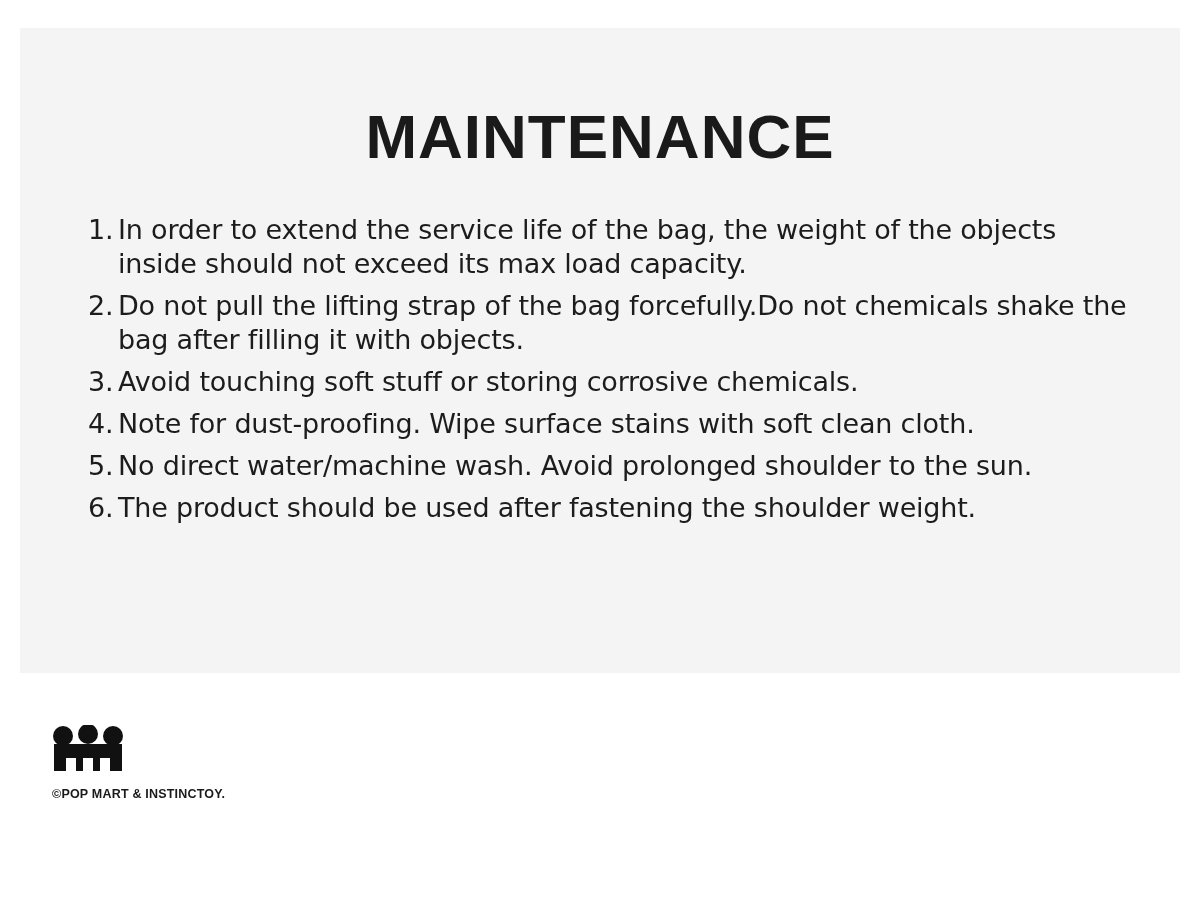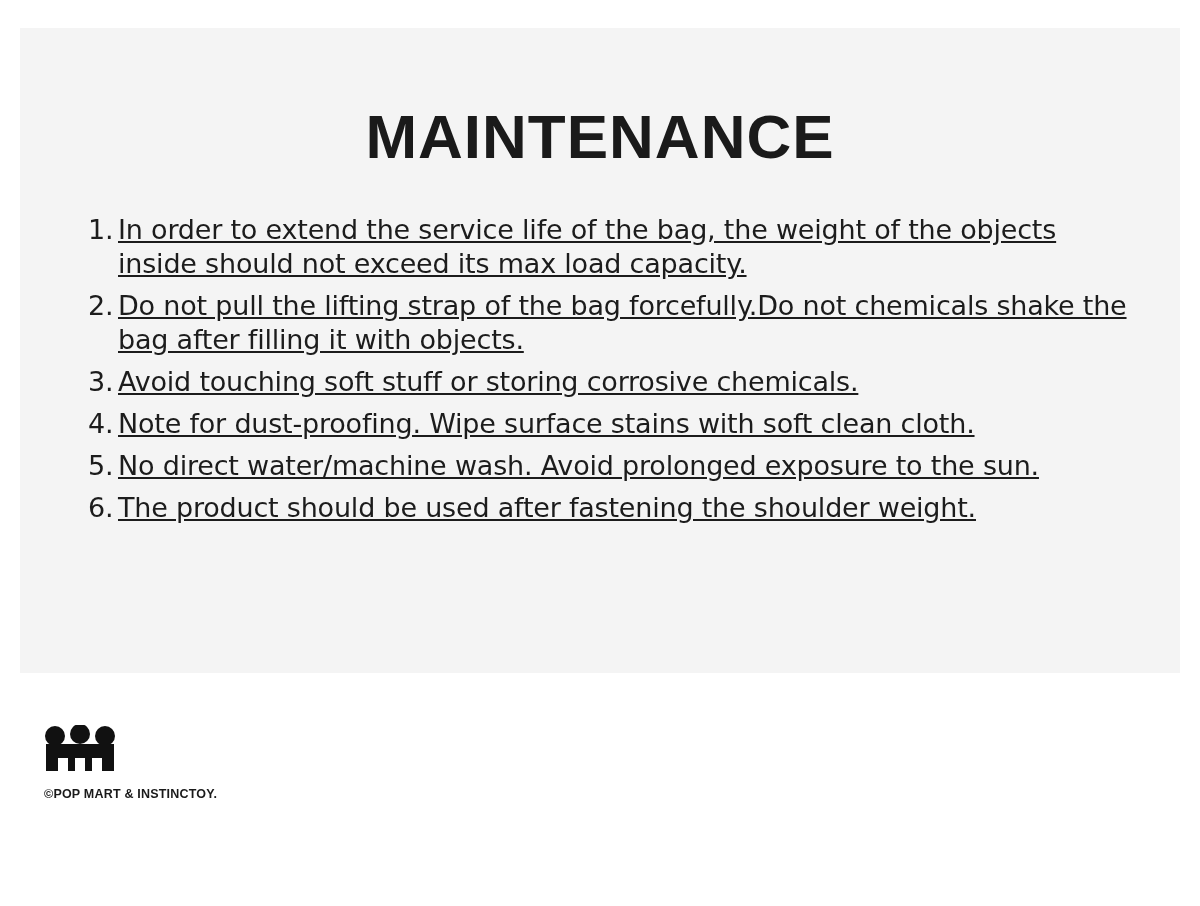--- a/index.html
+++ b/index.html
@@ -59,25 +59,24 @@
     margin-bottom: 8px;
     letter-spacing: -0.2px;
   }
   .num {
     flex: 0 0 auto;
     width: 30px;
     text-align: left;
   }
   .txt {
     flex: 1 1 auto;
-    text-decoration: underline;
   }
   .footer {
     position: absolute;
-    left: 44px;
+    left: 52px;
     top: 725px;
     width: 400px;
   }
   .logo {
     width: 72px;
     height: 48px;
     display: block;
   }
   .copyright {
     margin-top: 14px;
@@ -109,21 +108,21 @@
       <li class="list-item">
         <span class="num">3.</span>
         <span class="txt">Avoid touching soft stuff or storing corrosive chemicals.</span>
       </li>
       <li class="list-item">
         <span class="num">4.</span>
         <span class="txt">Note for dust-proofing. Wipe surface stains with soft clean cloth.</span>
       </li>
       <li class="list-item">
         <span class="num">5.</span>
-        <span class="txt">No direct water/machine wash. Avoid prolonged exposure to the sun.</span>
+        <span class="txt">No direct water/machine wash. Avoid prolonged shoulder to the sun.</span>
       </li>
       <li class="list-item">
         <span class="num">6.</span>
         <span class="txt">The product should be used after fastening the shoulder weight.</span>
       </li>
     </ul>
 
   </div>
 
   <div class="footer">

